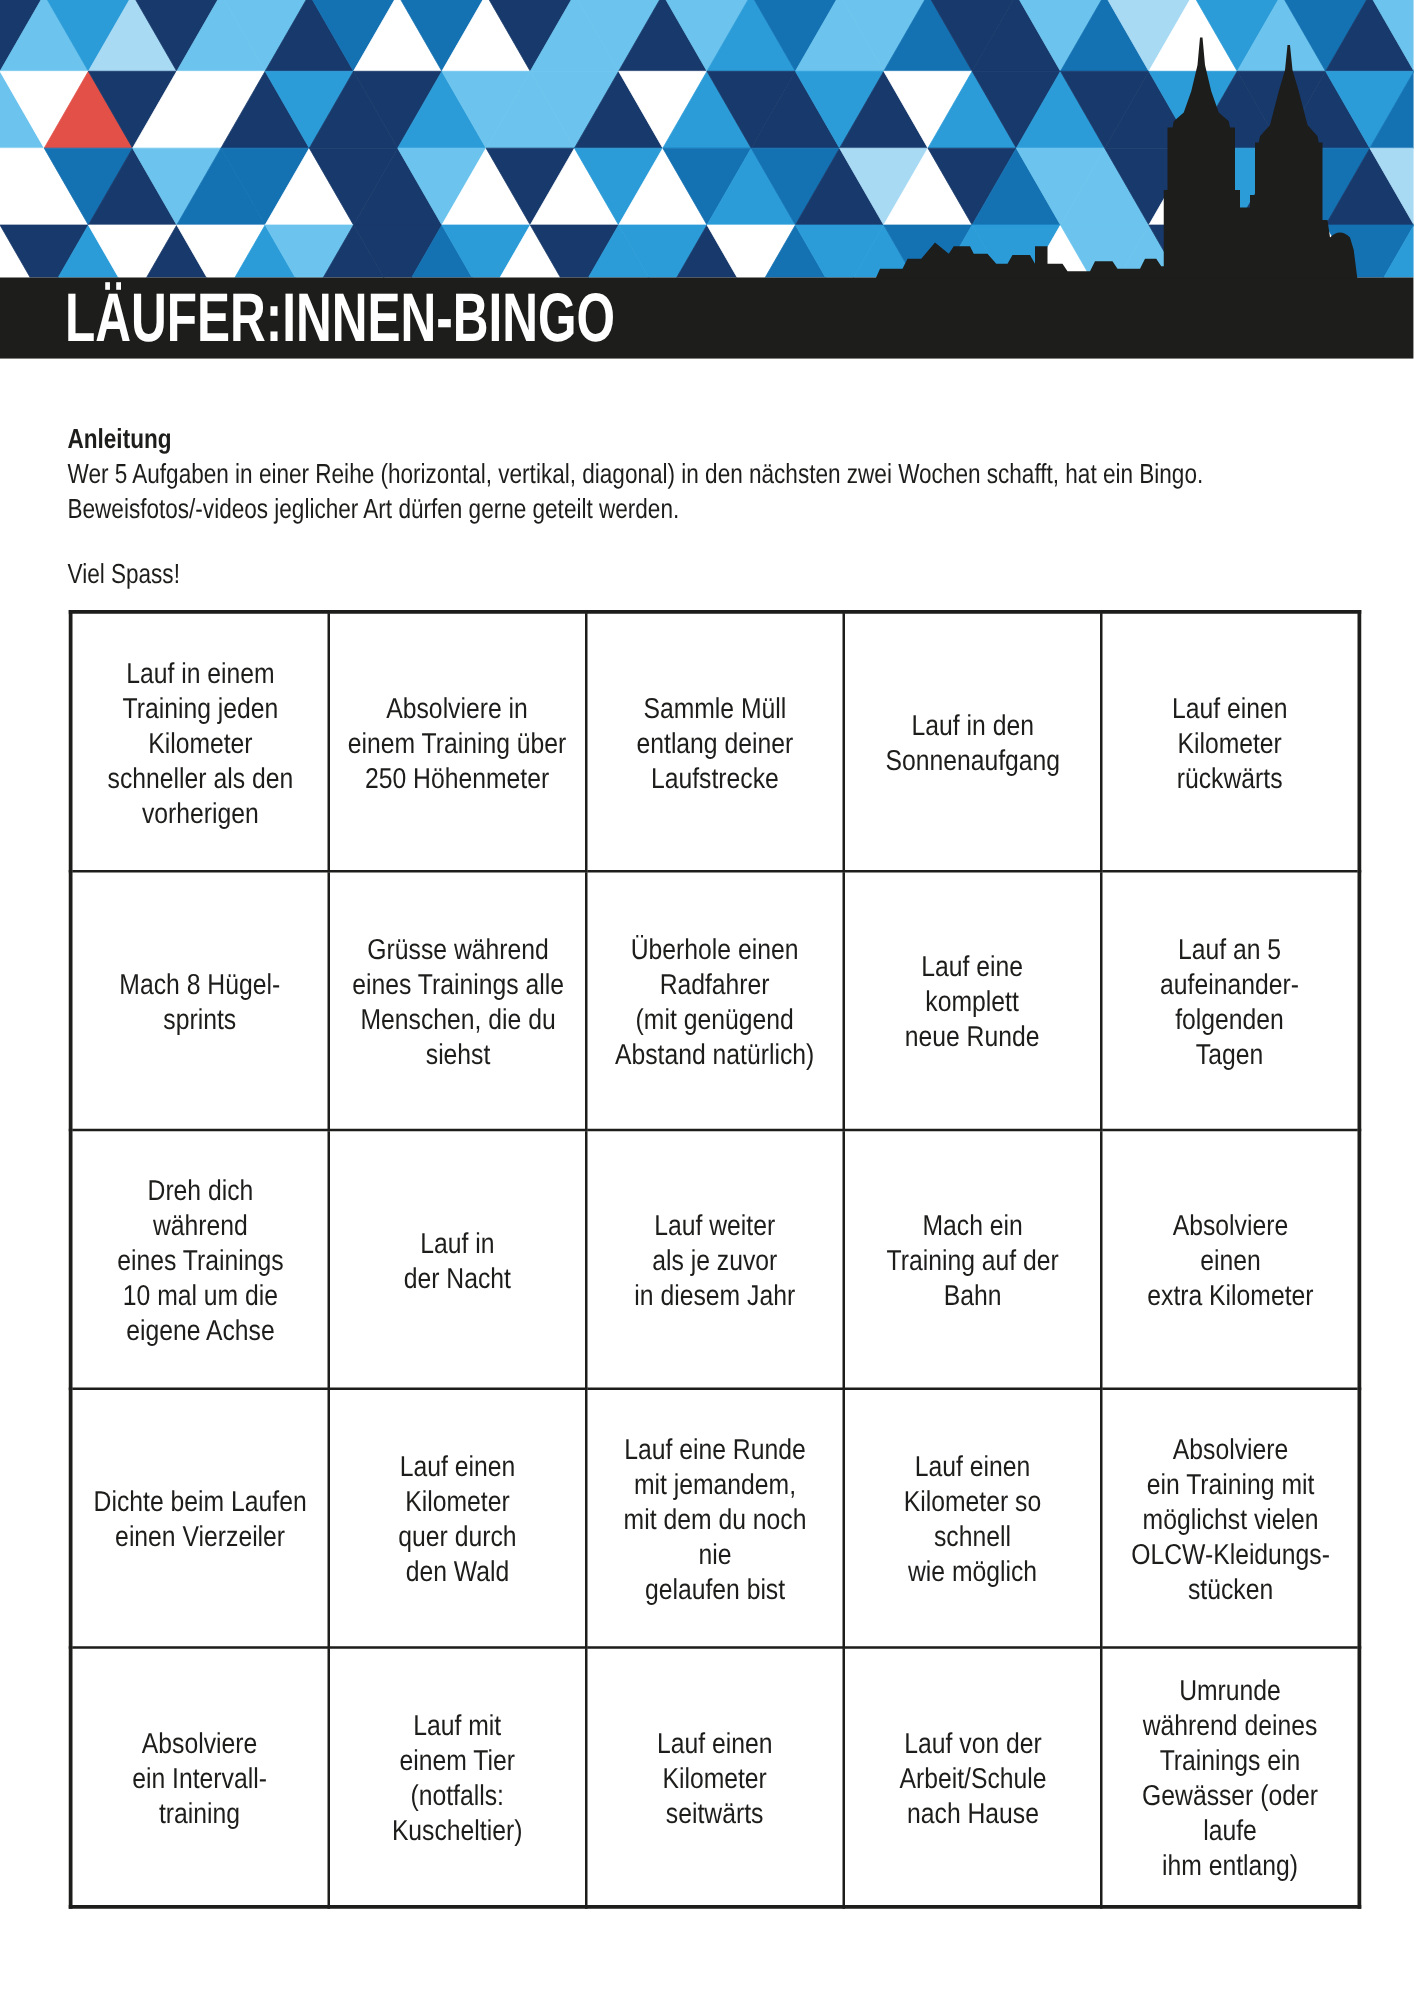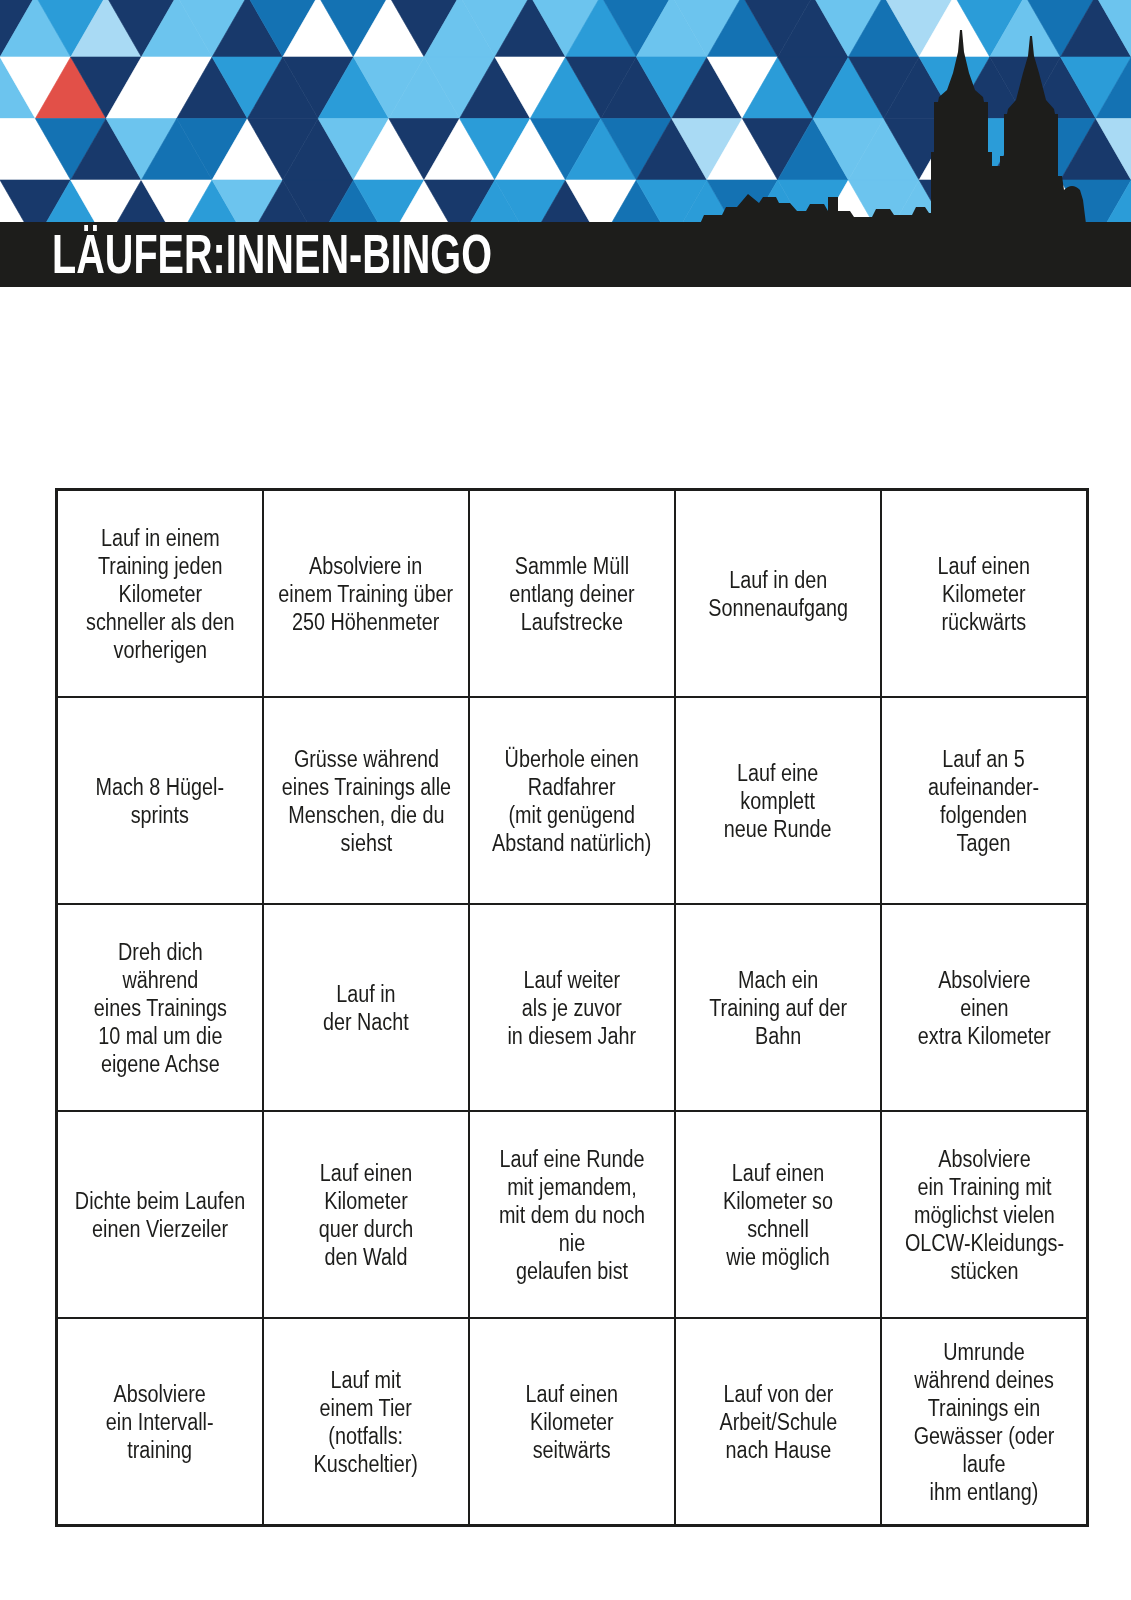--- a/index.html
+++ b/index.html
@@ -232,20 +232,26 @@
                L1007 114 L1008 109 L1016 100 L1023 73 L1028 56 L1030 36 L1032 36
                L1034 56 L1039 73 L1046 100 L1054 109 L1055 114 L1058 114 L1058 176
                L1062 176 L1064 190 Q1072 182 1080 190 L1083 200 L1086 224 Z"></path>
       <rect x="0" y="222" width="1131" height="65" fill="#1d1d1b"></rect>
     </svg>
     <div class="title-bar-text">
       <span class="title">LÄUFER:INNEN-BINGO</span>
     </div>
   </div>
 
+  <div class="instructions">
+    <div class="instr-heading cond">Anleitung</div>
+    <div class="instr-line cond">Wer 5 Aufgaben in einer Reihe (horizontal, vertikal, diagonal) in den nächsten zwei Wochen schafft, hat ein Bingo.</div>
+    <div class="instr-line cond">Beweisfotos/-videos jeglicher Art dürfen gerne geteilt werden.</div>
+    <div class="instr-closing cond">Viel Spass!</div>
+  </div>
 
   <table class="bingo">
     <tbody>
       <tr>
         <td><span class="cell-text">Lauf in einem
 Training jeden
 Kilometer
 schneller als den
 vorherigen</span></td>
         <td><span class="cell-text">Absolviere in

